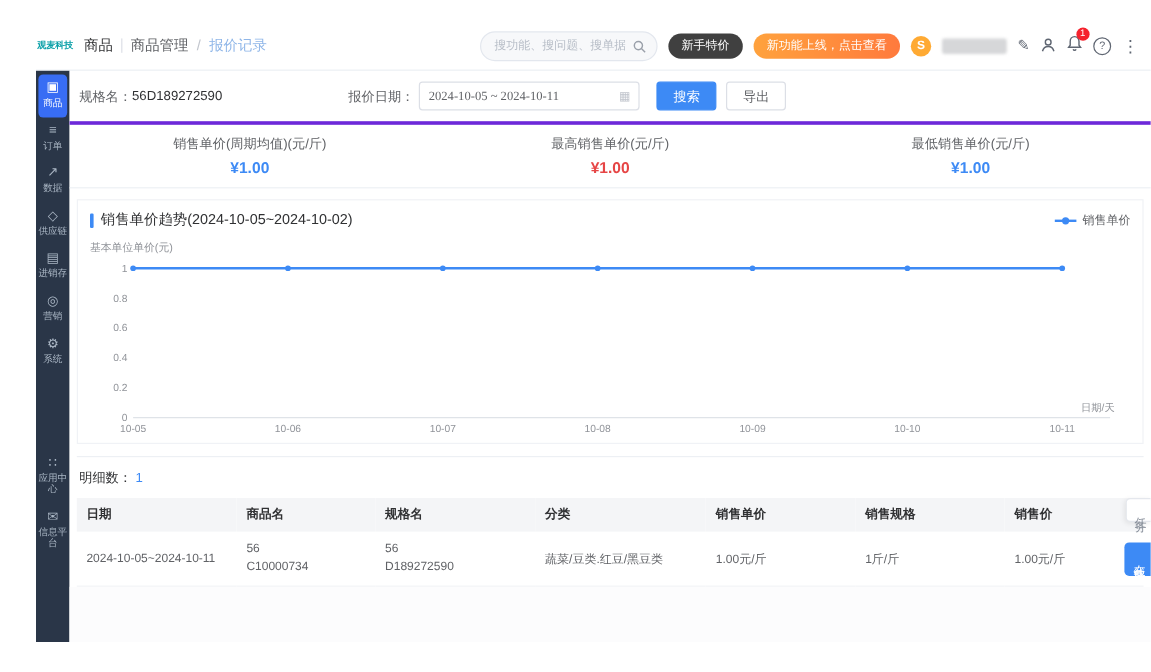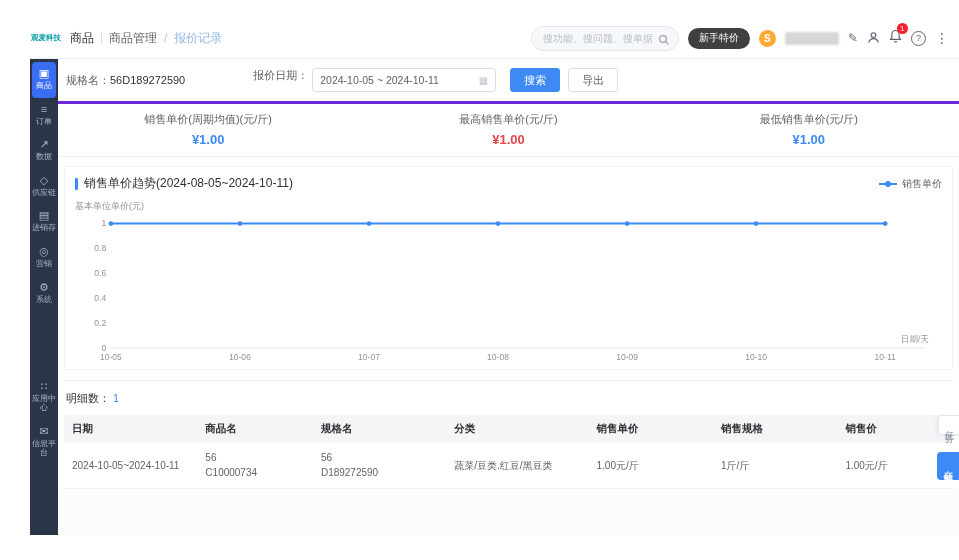--- a/index.html
+++ b/index.html
@@ -44,21 +44,21 @@
   .side-item .lb{font-size:8px;line-height:1.2;text-align:center;word-break:break-all;padding:0 1px;}
   .side-item.active{background:#386df4;color:#fff;border-radius:4px;margin:0 2px;}
   .side-bottom{margin-top:auto;padding-bottom:60px;}
 
   .main{flex:1;display:flex;flex-direction:column;min-width:0;background:#fff;}
 
   
   .filter-row{display:flex;align-items:center;padding:9px 10px 9px 8px;font-size:11px;}
   .fl-label{color:#606266;}
   .fl-value{color:#303133;}
-  .date-group{margin-left:68px;display:flex;align-items:flex-start;}
+  .date-group{margin-left:105px;display:flex;align-items:center;font-family:Liberation Serif, serif;}
   .date-input{width:184px;height:24px;border:1px solid #dcdfe6;border-radius:3px;background:#fff;margin-left:4px;
     display:flex;align-items:center;justify-content:space-between;padding:0 7px;font-size:10.5px;color:#606266;cursor:pointer;box-sizing:border-box;}
   .cal-ic{color:#c0c4cc;font-size:10px;}
   .btn{height:24px;padding:0 13px;border-radius:3px;font-size:11px;display:flex;align-items:center;cursor:pointer;box-sizing:border-box;}
   .btn-primary{background:#3d8af5;color:#fff;margin-left:14px;border:1px solid #3d8af5;}
   .btn-plain{background:#fff;border:1px solid #dcdfe6;color:#606266;margin-left:8px;}
 
   
   .stats-row{display:flex;border-top:3px solid #6d28d9;border-bottom:1px solid #edf0f4;}
   .stat{flex:1;text-align:center;padding:8px 0 9px;}
@@ -114,20 +114,21 @@
         <div class="search-box">
           <input placeholder="搜功能、搜问题、搜单据" style="">
           <span class="search-ic">
             <svg width="12" height="12" viewBox="0 0 12 12">
                 <circle cx="5" cy="5" r="3.4" fill="none" stroke="#9aa0aa" stroke-width="1.2"></circle>
                 <line x1="7.7" y1="7.7" x2="10.6" y2="10.6" stroke="#9aa0aa" stroke-width="1.2"></line>
               </svg>
           </span>
         </div>
         <div class="pill pill-blue">新手特价</div>
+        <div class="pill pill-orange">新功能上线，点击查看</div>
         <div class="coin">S</div>
         <div class="redacted"></div>
         <span class="tiny-ic">✎</span>
         <span class="tiny-ic">
           <svg width="13" height="13" viewBox="0 0 12 12">
               <circle cx="6" cy="3.8" r="2.2" fill="none" stroke="#5f6672" stroke-width="1.1"></circle>
               <path d="M1.6 10.8c.6-2.4 2.3-3.7 4.4-3.7s3.8 1.3 4.4 3.7" fill="none" stroke="#5f6672" stroke-width="1.1"></path>
             </svg>
         </span>
         <span class="bell-wrap">
@@ -212,21 +213,21 @@
           </div>
           <div class="stat">
             <div class="stat-label">最低销售单价(元/斤)</div>
             <div class="stat-value" style="color: rgb(61, 138, 245);">¥1.00</div>
           </div>
         </div>
 
         <div class="chart-card">
           <div class="chart-head">
             <span class="accent"></span>
-            <span class="chart-title">销售单价趋势(2024-08-05~2024-10-11)</span>
+            <span class="chart-title">销售单价趋势(2024-10-05~2024-10-02)</span>
             <span class="legend">
               <span class="legend-marker"></span>
               <span>销售单价</span>
             </span>
           </div>
           <div class="y-title">基本单位单价(元)</div>
           <svg id="price-chart" class="chart" viewBox="0 0 889 160">
               <text x="21" y="12" text-anchor="end" class="tick">1</text>
               <text x="21" y="38.19999999999999" text-anchor="end" class="tick">0.8</text>
               <text x="21" y="64.4" text-anchor="end" class="tick">0.6</text>

